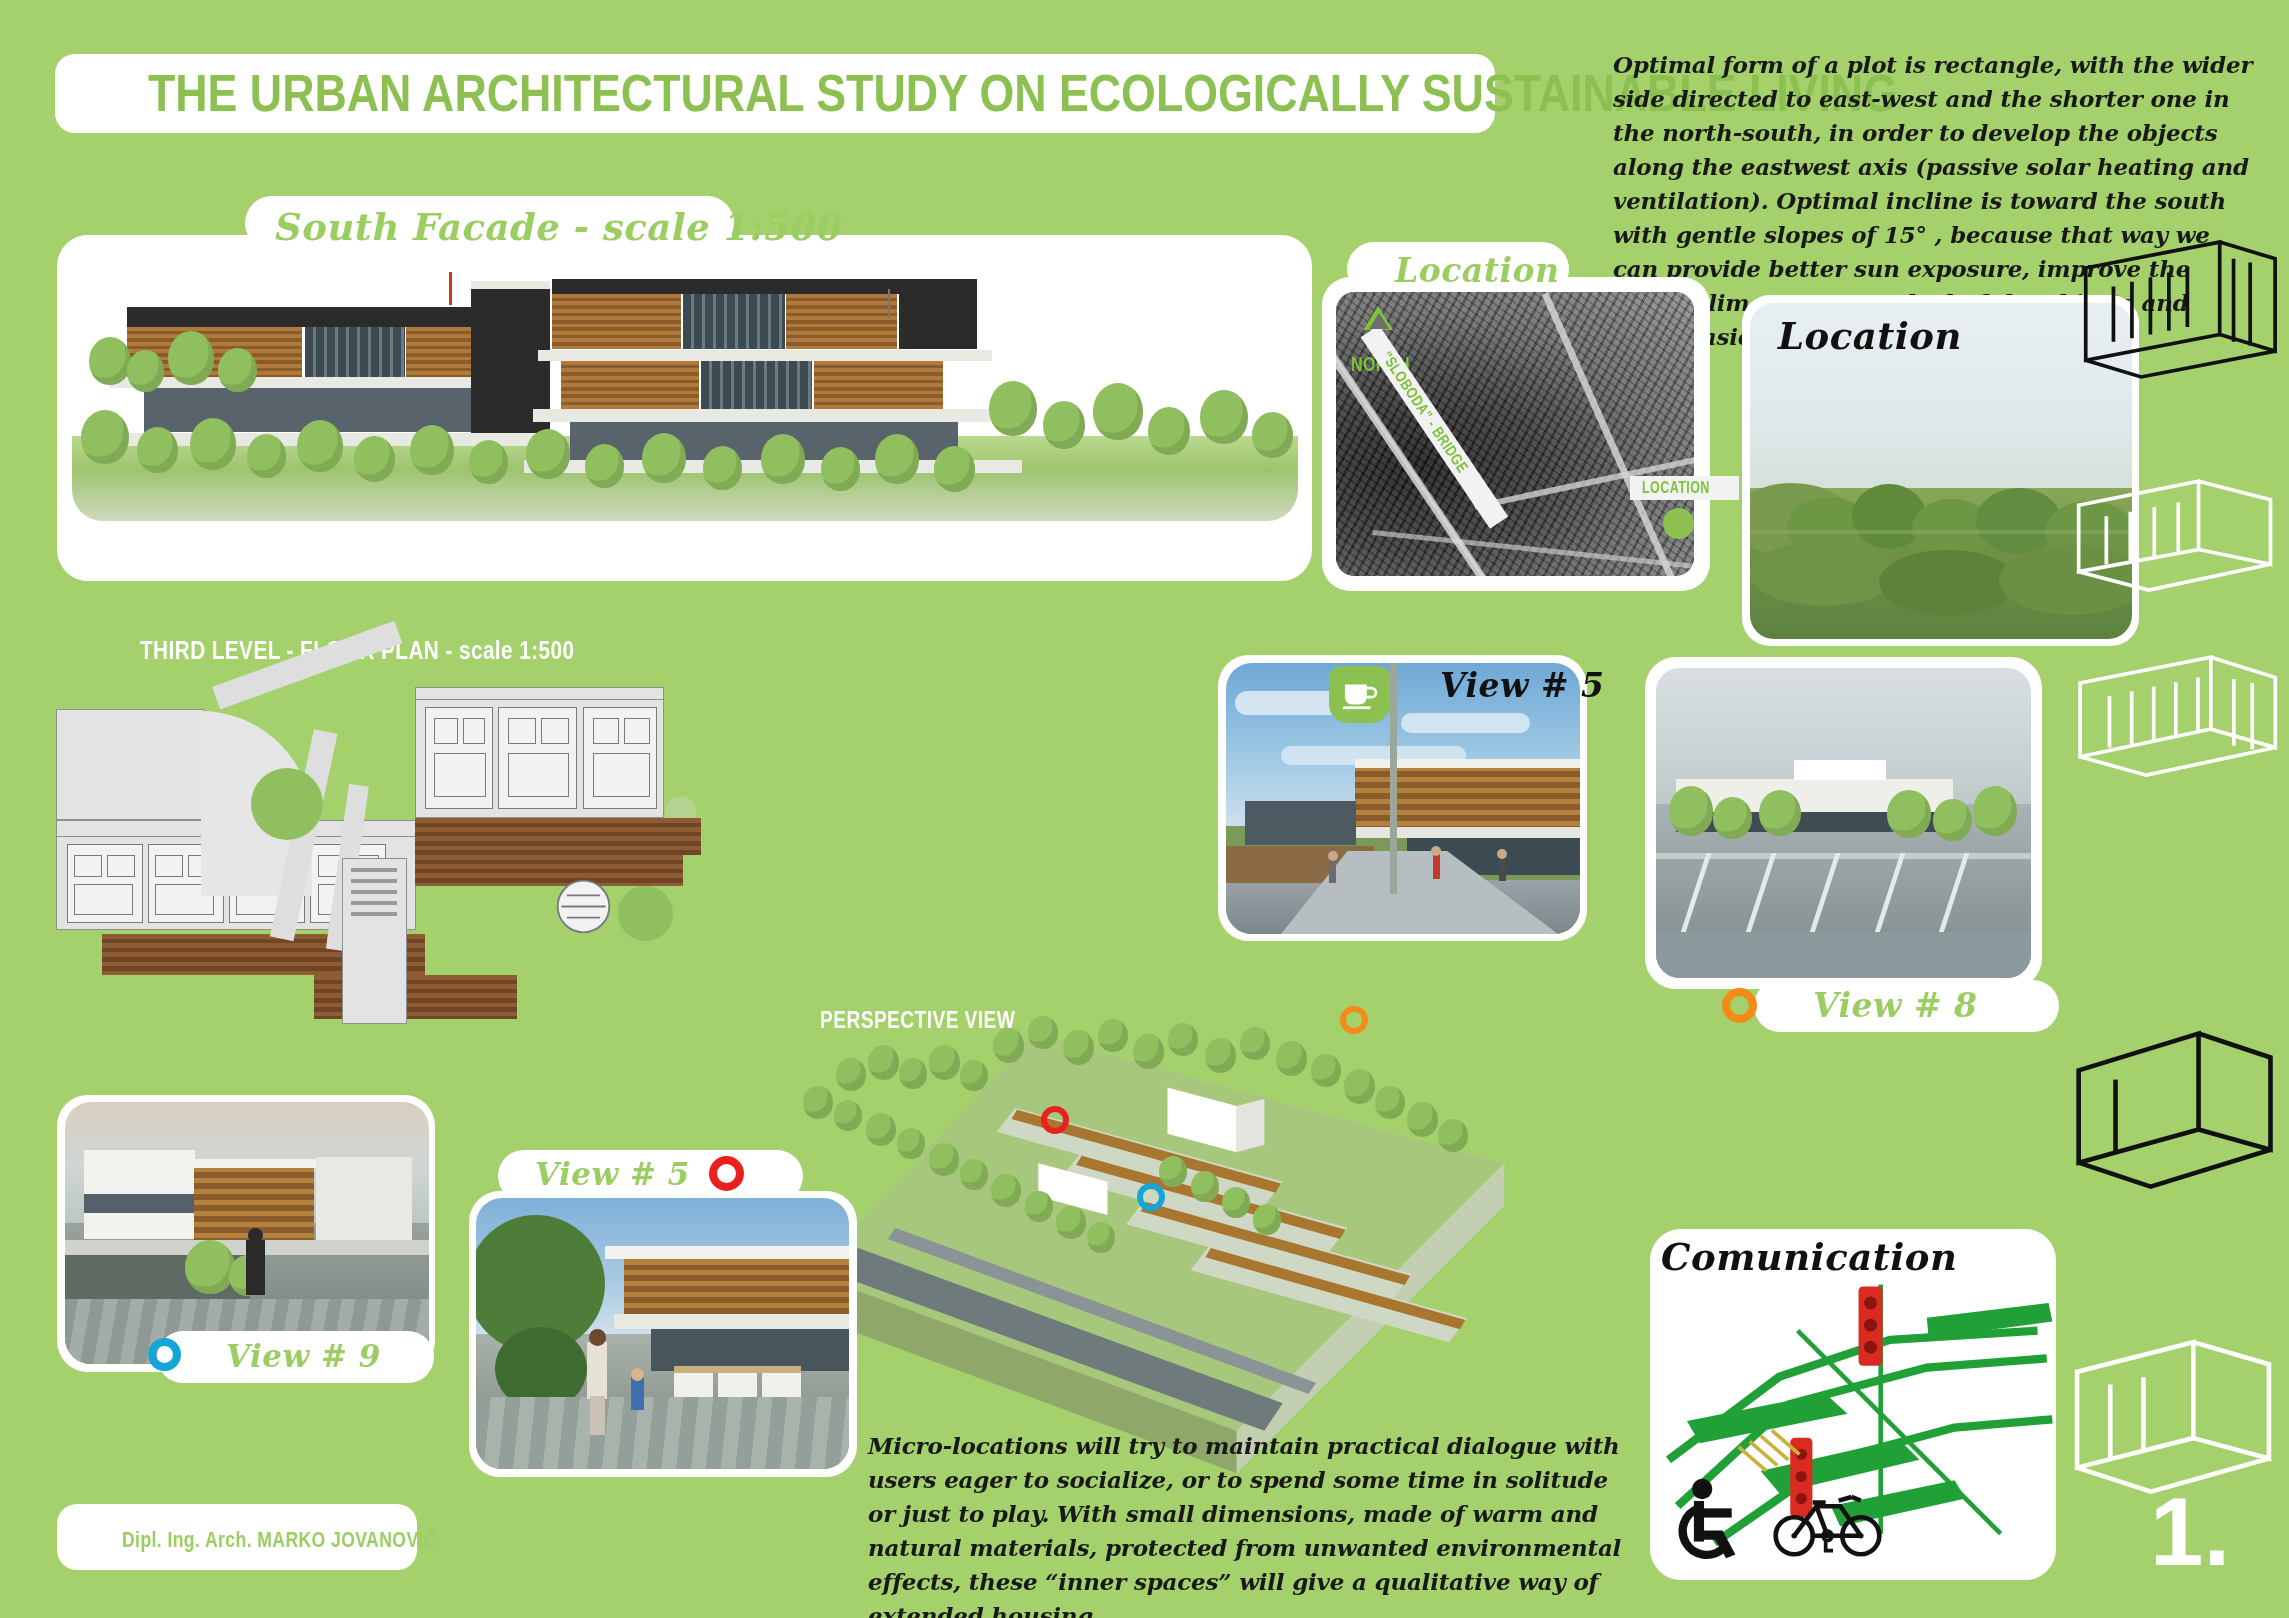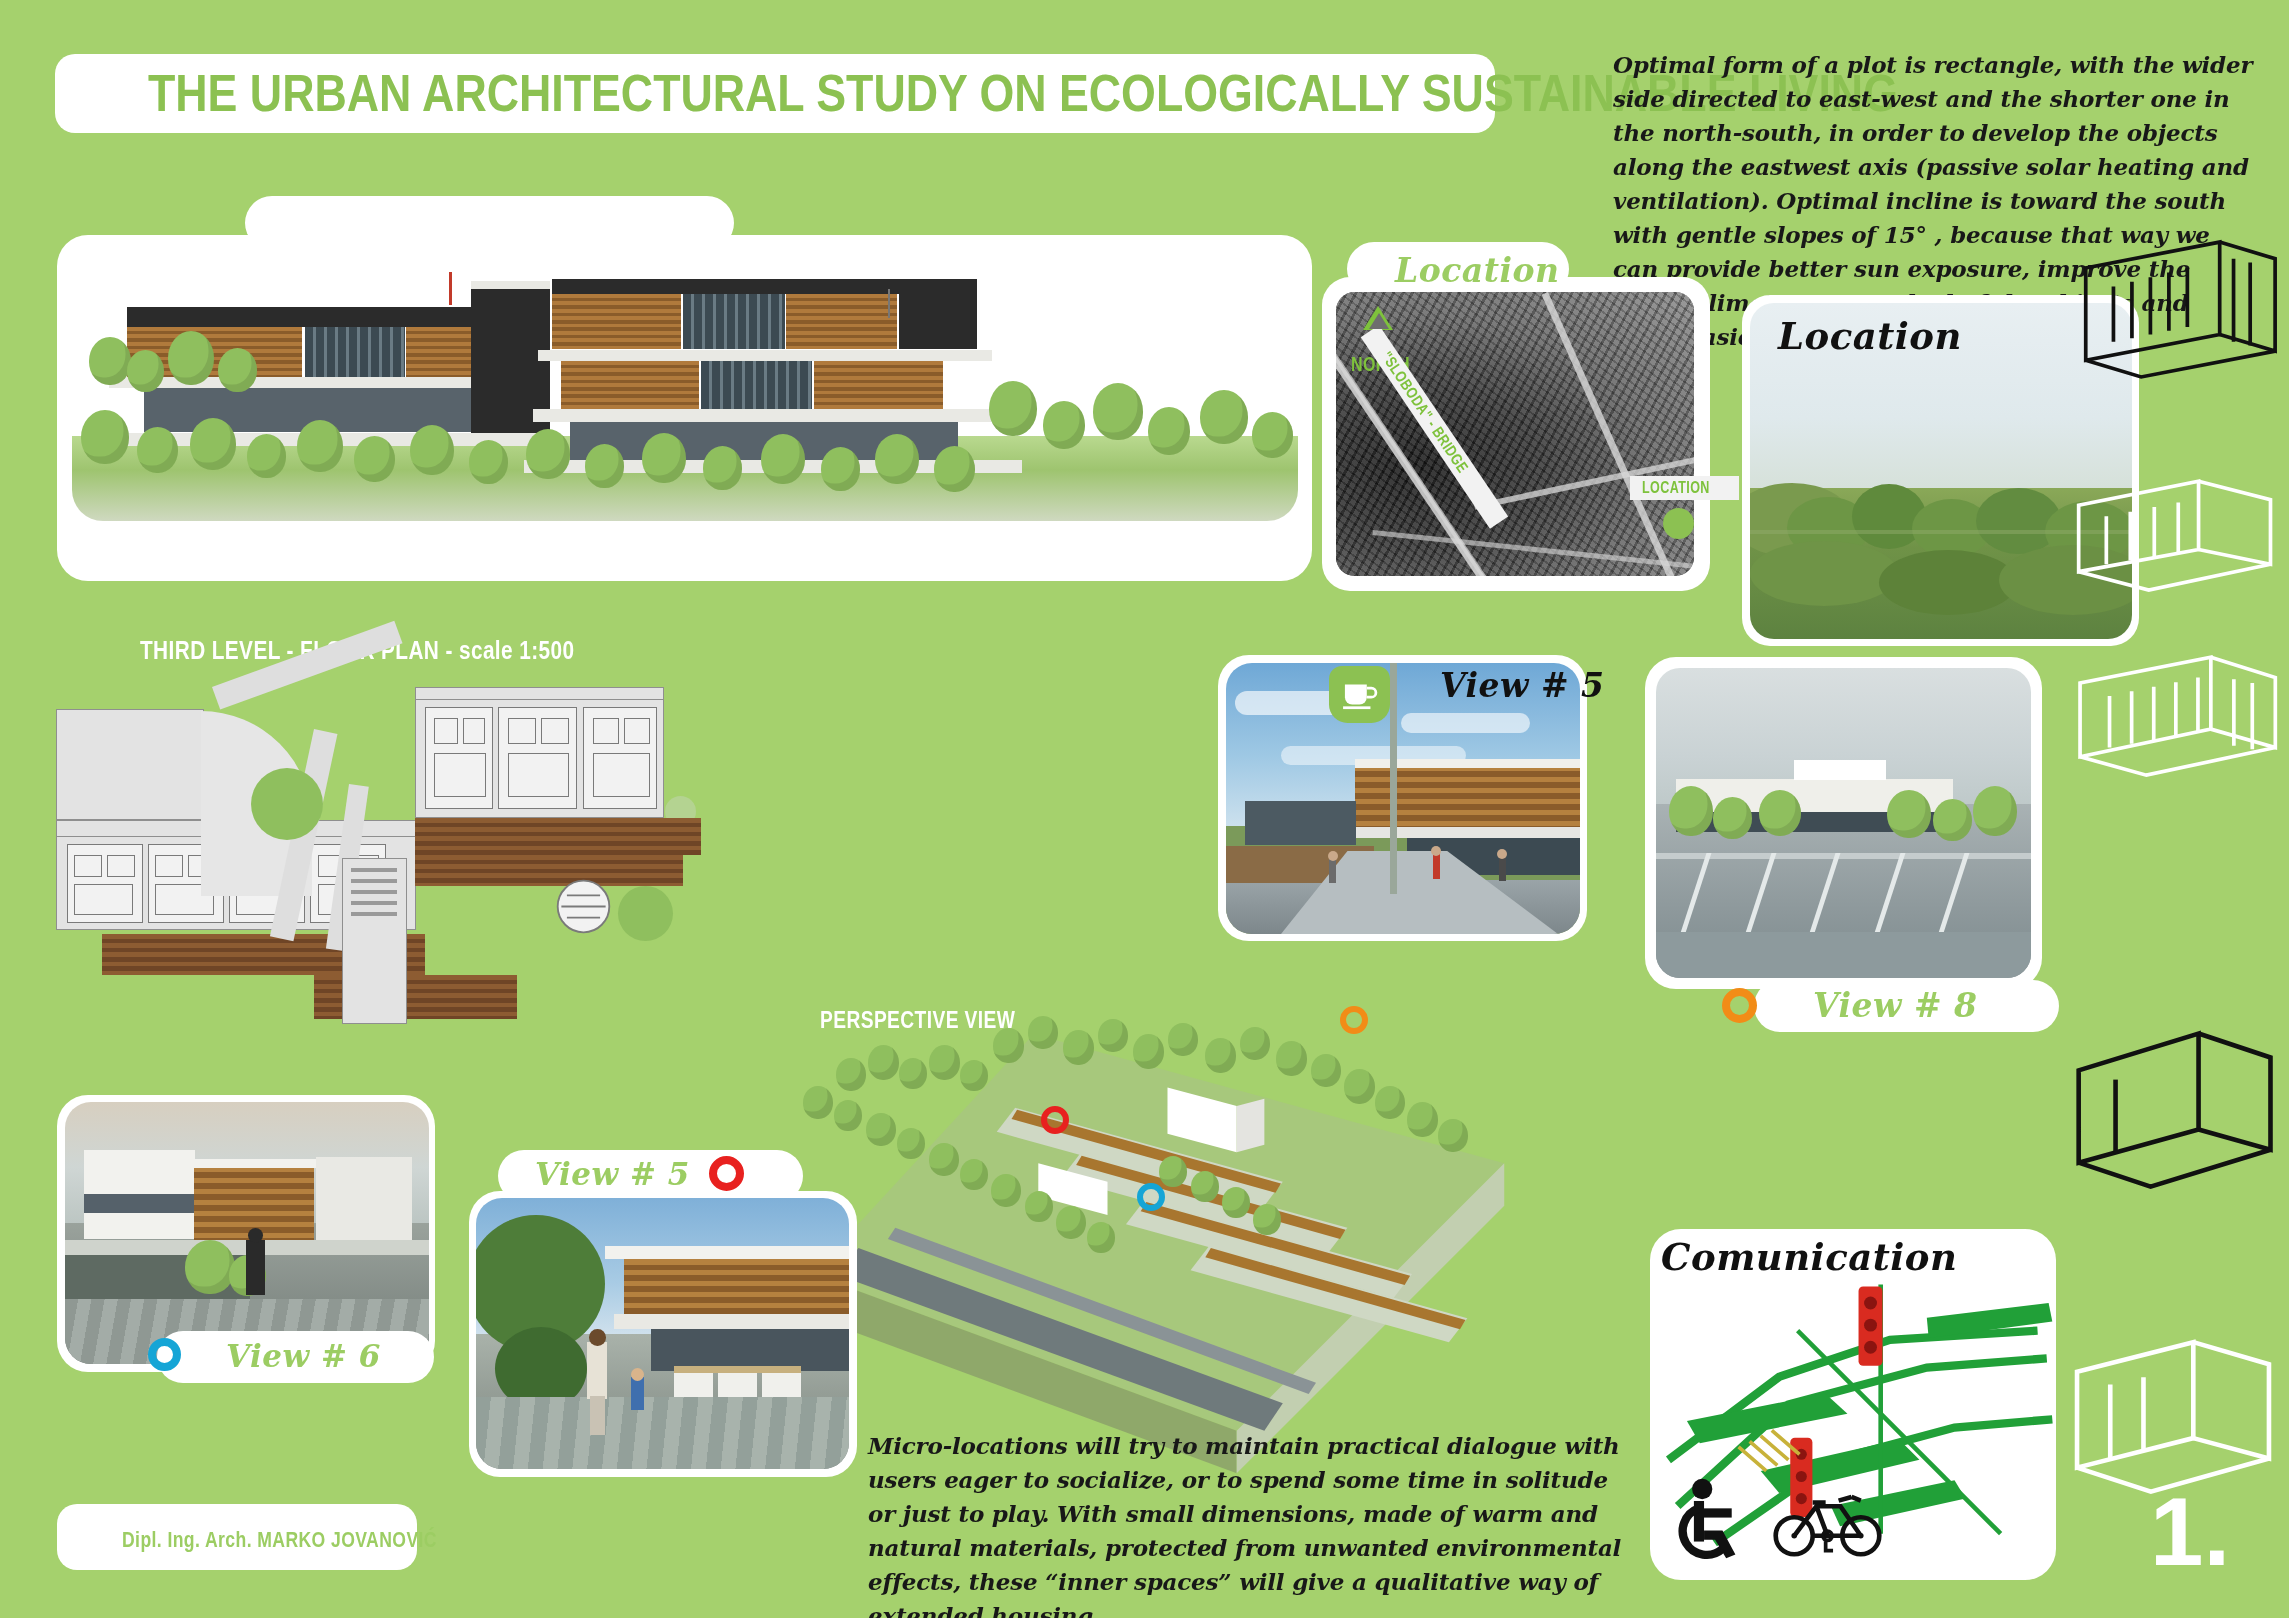--- a/index.html
+++ b/index.html
@@ -202,20 +202,21 @@
 
 <div id="board">
 
   <div class="card" id="title-card"></div>
   <div id="title-text" class="title-txt">THE URBAN ARCHITECTURAL STUDY ON ECOLOGICALLY SUSTAINABLE LIVING</div>
 
   <div id="intro-text">Optimal form of a plot is rectangle, with the wider side directed to east-west and the shorter one in the north-south, in order to develop the objects along the eastwest axis (passive solar heating and ventilation). Optimal incline is toward the south with gentle slopes of 15° , because that way we can provide better sun exposure, improve the micro climate, ease embed of the objects and allow easier drain.</div>
 
   <div class="card" id="facade-card"></div>
   <div class="card" id="facade-label-card"></div>
+  <div id="facade-label" class="script">South Facade - scale  1:500</div>
 
   <div class="panel-img" id="facade-img">
     <div class="fc-sky"></div>
     <div class="fc-ground"></div>
 
     <div class="fc-dark" style="left:55px;  top:35px;  width:388px; height:20px;"></div>
     <div class="fc-wood" style="left:55px;  top:55px;  width:175px; height:50px;"></div>
     <div class="fc-win" style="left:233px; top:55px;  width:100px; height:50px;"></div>
     <div class="fc-wood" style="left:334px; top:55px;  width:109px; height:50px;"></div>
     <div class="fc-plate" style="left:37px;  top:105px; width:434px; height:11px;"></div>
@@ -572,21 +573,21 @@
     <div class="tree" style="left:164px; top:153px; width:37px; height:41px;"></div>
 
     <div style="position:absolute;left:181px;top:138px;width:18.5px;height:55px;background:#2a2a2a;"></div>
     <div style="position:absolute;left:183px;top:126px;width:14.8px;height:14.8px;border-radius:50%;background:#2a2a2a;"></div>
 
     <div style="position:absolute;left:0;bottom:0;width:100%;height:65px;
       background:repeating-linear-gradient(100deg,#8f9893 0 13px,#a3aca7 13px 26px);"></div>
   </div>
   <div class="card" id="v2-label-card"></div>
   <div id="v2-dot"></div>
-  <div id="v2-label" class="script">View  # 6</div>
+  <div id="v2-label" class="script">View  # 9</div>
 
   <div class="card" id="v3-label-card"></div>
   <div id="v3-label" class="script">View  # 5</div>
   <div id="v3-dot"></div>
 
   <div class="card" id="v3-card"></div>
   <div class="panel-img" id="v3-img">
     <div style="position:absolute;left:0;top:0;width:100%;height:52%;
       background:linear-gradient(180deg,#7fb0d8 0%,#a8cbe4 60%,#d2e2ed 100%);"></div>
     <div style="position:absolute;left:0;bottom:0;width:100%;height:50%;

